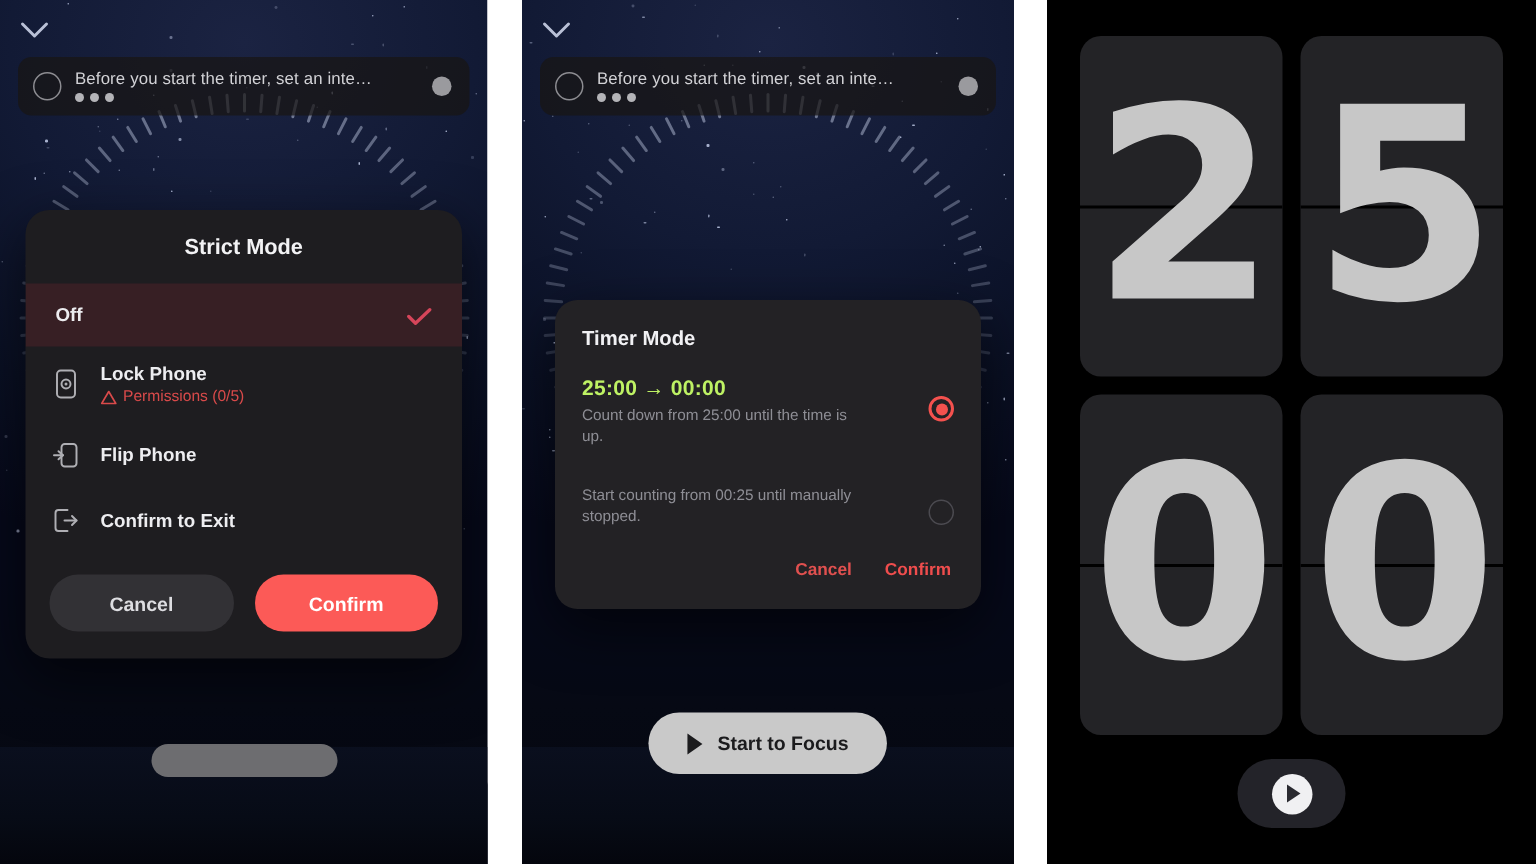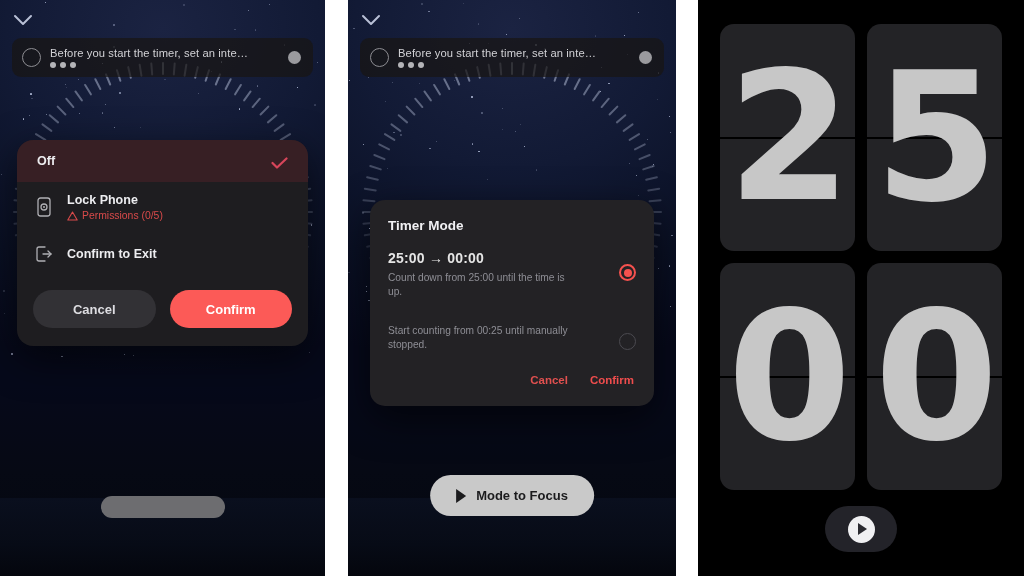--- a/index.html
+++ b/index.html
@@ -94,21 +94,21 @@
   .homepill {
     position:absolute; left:50%; transform:translateX(-50%); bottom:58px;
     width:124px; height:22px; border-radius:11px; background:#6d6d70;
   }
 
   
   .sheet-timer { top:200px; left:22px; right:22px; border-radius:15px; background:#232225; padding:18px 18px 10px; }
   .tm-title { color:#f1f1f4; font-size:13.5px; font-weight:bold; margin-bottom:17px; }
   .tm-opt { display:flex; align-items:flex-start; gap:10px; margin-bottom:20px; }
   .tm-opt-body { flex:1 1 auto; }
-  .tm-head { color:#e5e5e5; font-size:14px; font-weight:bold; letter-spacing:.2px; }
+  .tm-head { color:#bef264; font-size:14px; font-weight:bold; letter-spacing:.2px; }
   .tm-desc { color:#8e8e95; font-size:10.2px; line-height:1.38; margin-top:5px; max-width:190px; }
   .radio { width:17px; height:17px; border-radius:50%; flex:0 0 auto; margin-top:14px; }
   .radio-on { border:2px solid #f4514e; display:flex; align-items:center; justify-content:center; }
   .radio-on i { width:8px; height:8px; border-radius:50%; background:#f4514e; display:block; }
   .radio-off { border:1.6px solid #4b4a50; }
   .tm-actions { display:flex; justify-content:flex-end; gap:22px; padding:2px 2px 10px; }
   .tm-btn { color:#ef4d4d; font-size:11.5px; font-weight:bold; cursor:pointer; }
   .tm-btn.cancel { color:#e0504f; }
 
   .focus-btn {
@@ -316,20 +316,21 @@
             <i></i>
             <i></i>
           </div>
       </div>
       <div class="banner-dot-r"></div>
     </div>
 
     <div class="homepill"></div>
 
     <div class="sheet sheet-strict">
+      <div class="sheet-title">Strict Mode</div>
 
       <div class="row-off">
         <span class="lbl">Off</span>
         <span class="check">
           <svg width="17" height="12" viewBox="0 0 17 12">
               <path d="M1.5 6 L6 10.5 L15.5 1.5" stroke="#d6455a" stroke-width="2.2" fill="none" stroke-linecap="round" stroke-linejoin="round"></path>
             </svg>
         </span>
       </div>
 
@@ -348,20 +349,32 @@
               <svg width="11" height="10" viewBox="0 0 11 10">
                   <path d="M5.5 1 L10.2 9 L.8 9 Z" stroke="#d94a4a" stroke-width="1.1" fill="none" stroke-linejoin="round"></path>
                 </svg>
             </span>
             <span>Permissions (0/5)</span>
           </span>
         </span>
       </div>
 
 
+      <div class="opt">
+        <span class="opt-icon">
+          <svg width="20" height="22" viewBox="0 0 20 22">
+              <rect x="7" y="4" width="10" height="15" rx="2.2" stroke="#c9c9ce" stroke-width="1.3" fill="none"></rect>
+              <path d="M2 11.5 H8" stroke="#c9c9ce" stroke-width="1.3" stroke-linecap="round"></path>
+              <path d="M5 8.8 L8 11.5 L5 14.2" stroke="#c9c9ce" stroke-width="1.3" fill="none" stroke-linecap="round" stroke-linejoin="round"></path>
+            </svg>
+        </span>
+        <span class="opt-body">
+          <span class="opt-label">Flip Phone</span>
+        </span>
+      </div>
 
       <div class="opt">
         <span class="opt-icon">
           <svg width="20" height="22" viewBox="0 0 20 22">
               <path d="M11 4 H5 a2 2 0 0 0 -2 2 v10 a2 2 0 0 0 2 2 h6" stroke="#c9c9ce" stroke-width="1.3" fill="none" stroke-linecap="round"></path>
               <path d="M9 11 H17" stroke="#c9c9ce" stroke-width="1.3" stroke-linecap="round"></path>
               <path d="M14 8 L17 11 L14 14" stroke="#c9c9ce" stroke-width="1.3" fill="none" stroke-linecap="round" stroke-linejoin="round"></path>
             </svg>
         </span>
         <span class="opt-body">
@@ -571,21 +584,21 @@
       </div>
 
       <div class="tm-actions">
         <div class="tm-btn cancel">Cancel</div>
         <div class="tm-btn">Confirm</div>
       </div>
     </div>
 
     <div class="focus-btn">
       <span class="tri"></span>
-      <span class="lbl">Mode to Focus</span>
+      <span class="lbl">Start to Focus</span>
     </div>
   </div>
 
   <div class="gutter2"></div>
 
   <div class="panel p3">
     <div class="flip-wrap">
       <div class="flip-grid">
         <div class="card">
             <span class="digit">2</span>

